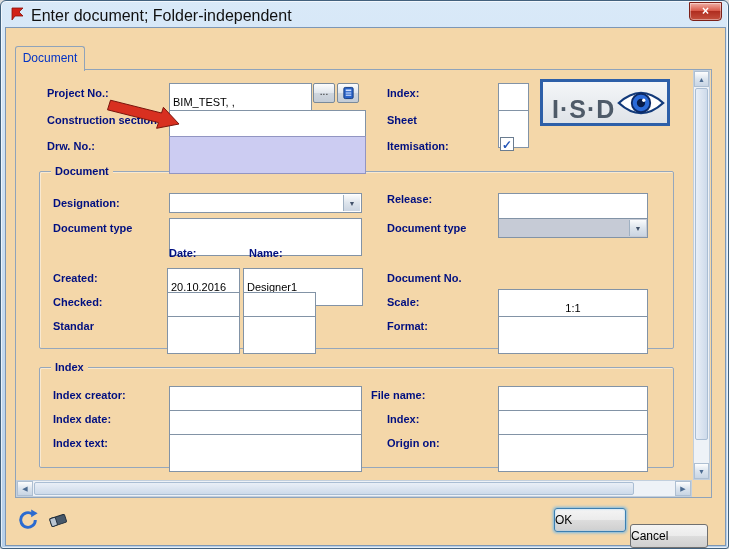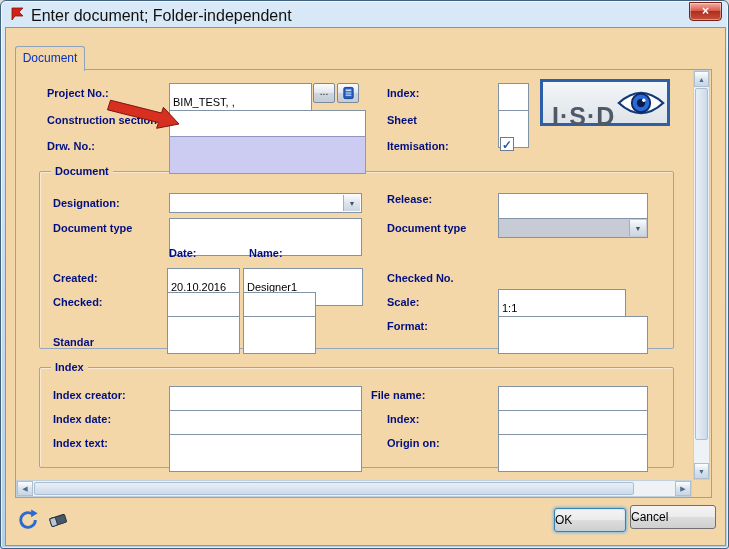--- a/index.html
+++ b/index.html
@@ -47,21 +47,21 @@
   .sbthumb{position:absolute;background:linear-gradient(90deg,#e9eff7,#cddaea);
        border:1px solid #a9bdd3;border-radius:2px;box-sizing:border-box;}
   .sbthumb.h{background:linear-gradient(#e9eff7,#cddaea);}
   .btn{position:absolute;box-sizing:border-box;border:1px solid #707070;border-radius:3px;
        background:linear-gradient(#f4f4f4,#ebebeb 50%,#dddddd 50%,#cfcfcf);
        font-size:12px;color:#000;text-align:left;z-index:4;cursor:default;}
   .btn.default{border-color:#3c7fb1;box-shadow:0 0 3px 1px #74b8e8, inset 0 0 2px #9fd4f5;}
   .iconbtn{position:absolute;width:26px;height:26px;z-index:4;display:flex;align-items:center;justify-content:center;}
   .logo{position:absolute;left:539px;top:78px;width:130px;height:47px;box-sizing:border-box;
        border:3px solid #2d5fa8;background:linear-gradient(#f4f6f8,#dfe3e8);z-index:4;}
-  .logo .txt{position:absolute;left:9px;top:20px;font-size:25px;font-weight:bold;color:#4e5a68;letter-spacing:1px;}
+  .logo .txt{position:absolute;left:9px;top:13px;font-size:25px;font-weight:bold;color:#4e5a68;letter-spacing:1px;}
   .logo svg{position:absolute;right:2px;top:3px;}
   .arrow{position:absolute;left:104px;top:98px;z-index:6;}
 </style>
 </head>
 <body>
 
 <div class="win">
 
   <div class="titlebar">
     <svg class="appicon" viewBox="0 0 16 16">
@@ -134,29 +134,29 @@
         <span>▼</span>
       </div>
   </div>
 
   <span class="lbl" style="left:168px;top:246px">Date:</span>
   <span class="lbl" style="left:248px;top:246px">Name:</span>
 
   <span class="lbl" style="left:52px;top:271px">Created:</span>
   <input class="inp" style="left: 166px; top: 267px; width: 73px; height: 19px;" value="20.10.2016">
   <input class="inp" style="left: 242px; top: 267px; width: 120px; height: 19px;" value="Designer1">
-  <span class="lbl" style="left:386px;top:271px">Checked No.</span>
+  <span class="lbl" style="left:386px;top:271px">Document No.</span>
 
   <span class="lbl" style="left:52px;top:295px">Checked:</span>
   <input class="inp" style="left: 166px; top: 291px; width: 73px; height: 19px;" value="">
   <input class="inp" style="left: 242px; top: 291px; width: 73px; height: 19px;" value="">
   <span class="lbl" style="left:386px;top:295px">Scale:</span>
-  <input class="inp" style="left: 497px; top: 288px; width: 128px; height: 19px;" value="1:1">
-
-  <span class="lbl" style="left:52px;top:335px">Standar</span>
+  <input class="inp" style="left: 497px; top: 288px; width: 150px; height: 19px; text-align: center;" value="1:1">
+
+  <span class="lbl" style="left:52px;top:319px">Standar</span>
   <input class="inp" style="left: 166px; top: 315px; width: 73px; height: 19px;" value="">
   <input class="inp" style="left: 242px; top: 315px; width: 73px; height: 19px;" value="">
   <span class="lbl" style="left:386px;top:319px">Format:</span>
   <input class="inp" style="left: 497px; top: 315px; width: 150px; height: 19px;" value="">
 
   <div class="group" style="left:38px;top:366px;width:633px;height:99px"></div>
   <span class="legend" style="left:50px;top:360px">Index</span>
 
   <span class="lbl" style="left:52px;top:388px">Index creator:</span>
   <input class="inp" style="left: 168px; top: 385px; width: 193px; height: 19px;" value="">
@@ -200,15 +200,15 @@
   </div>
   <div class="iconbtn" style="left:44px;top:506px">
     <svg width="22" height="22" viewBox="0 0 24 24">
       <g transform="rotate(-18 12 12)">
         <rect x="3.5" y="8" width="17" height="9" rx="1.5" fill="#47586a" stroke="#1f2c3a"></rect>
         <rect x="3.5" y="8" width="6.5" height="9" rx="1.5" fill="#b9c5d2" stroke="#1f2c3a"></rect>
       </g>
     </svg>
   </div>
   <div class="btn default" style="left:553px;top:507px;width:72px;height:24px;line-height:22px"><span>OK</span></div>
-  <div class="btn" style="left:629px;top:504px;width:86px;height:24px;line-height:22px"><span>Cancel</span></div>
+  <div class="btn" style="left:629px;top:523px;width:78px;height:24px;line-height:22px"><span>Cancel</span></div>
 
 </div>
 
 </body></html>

